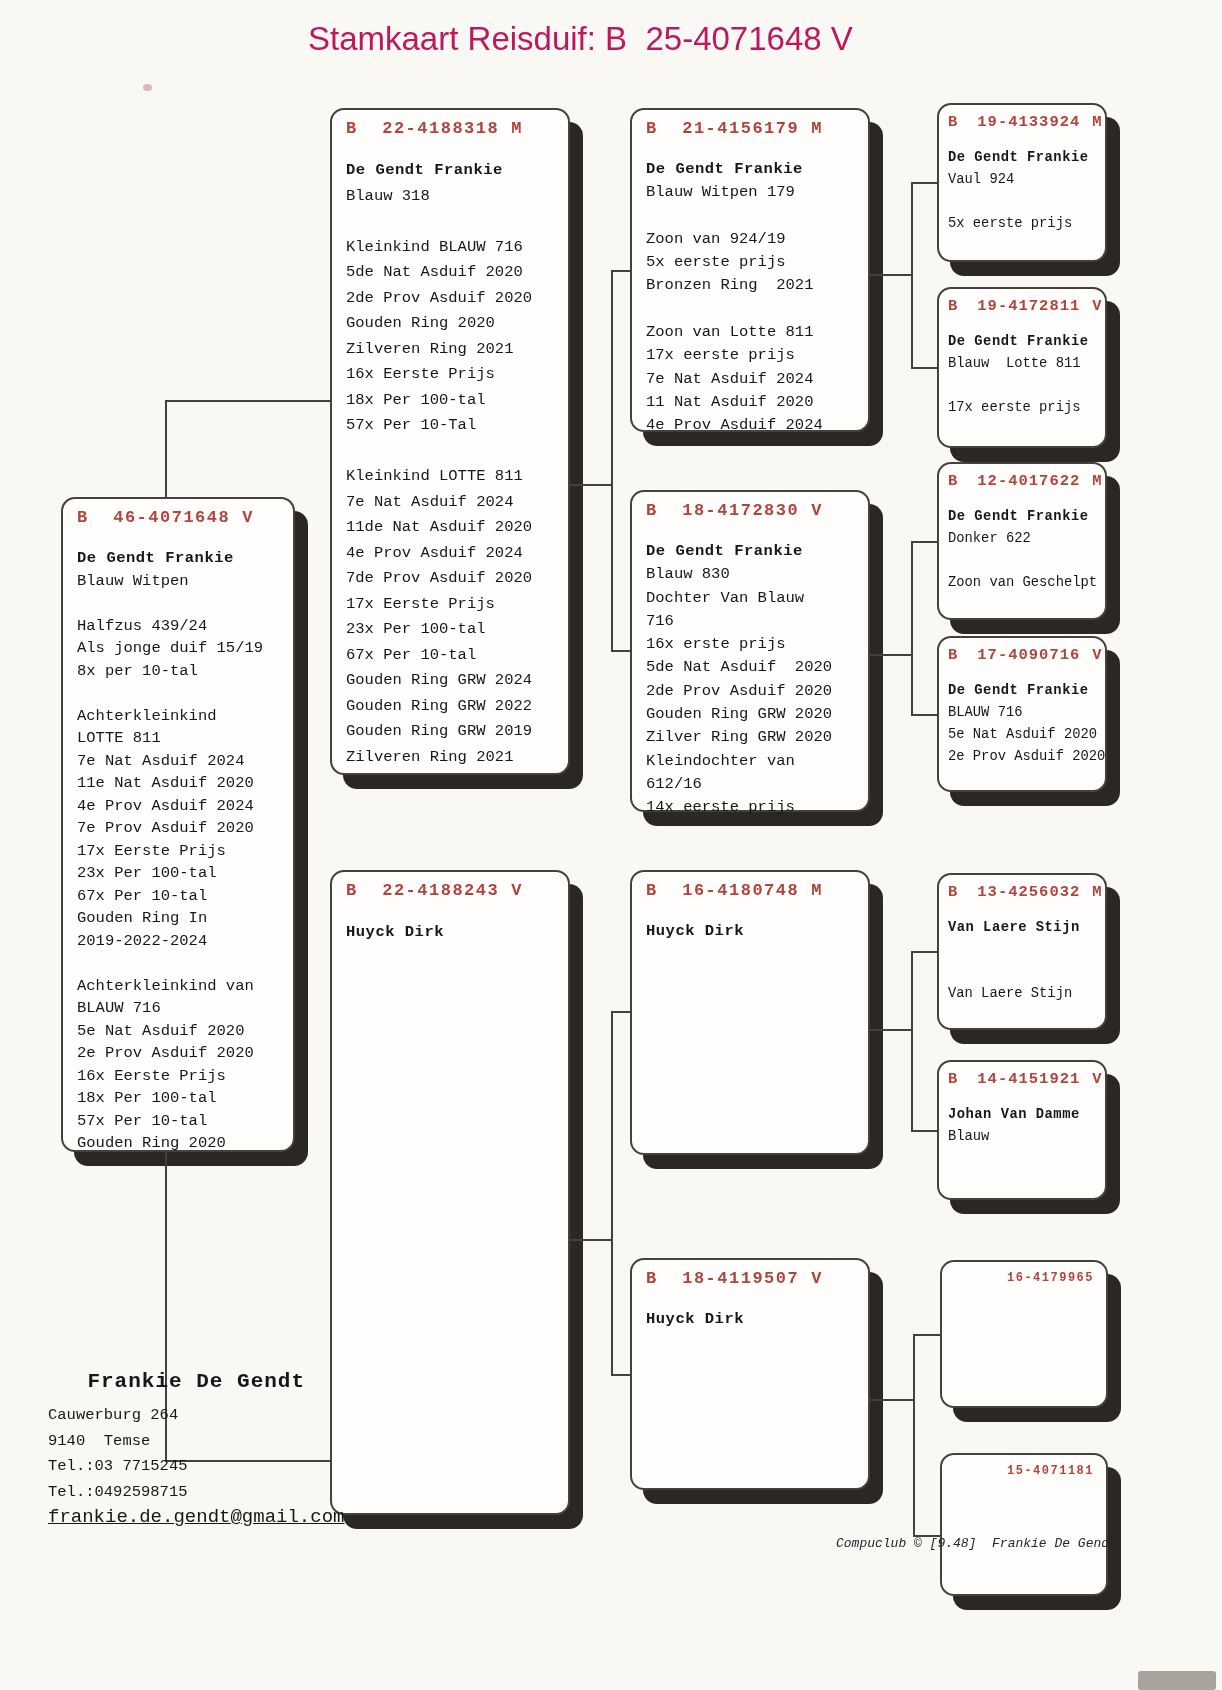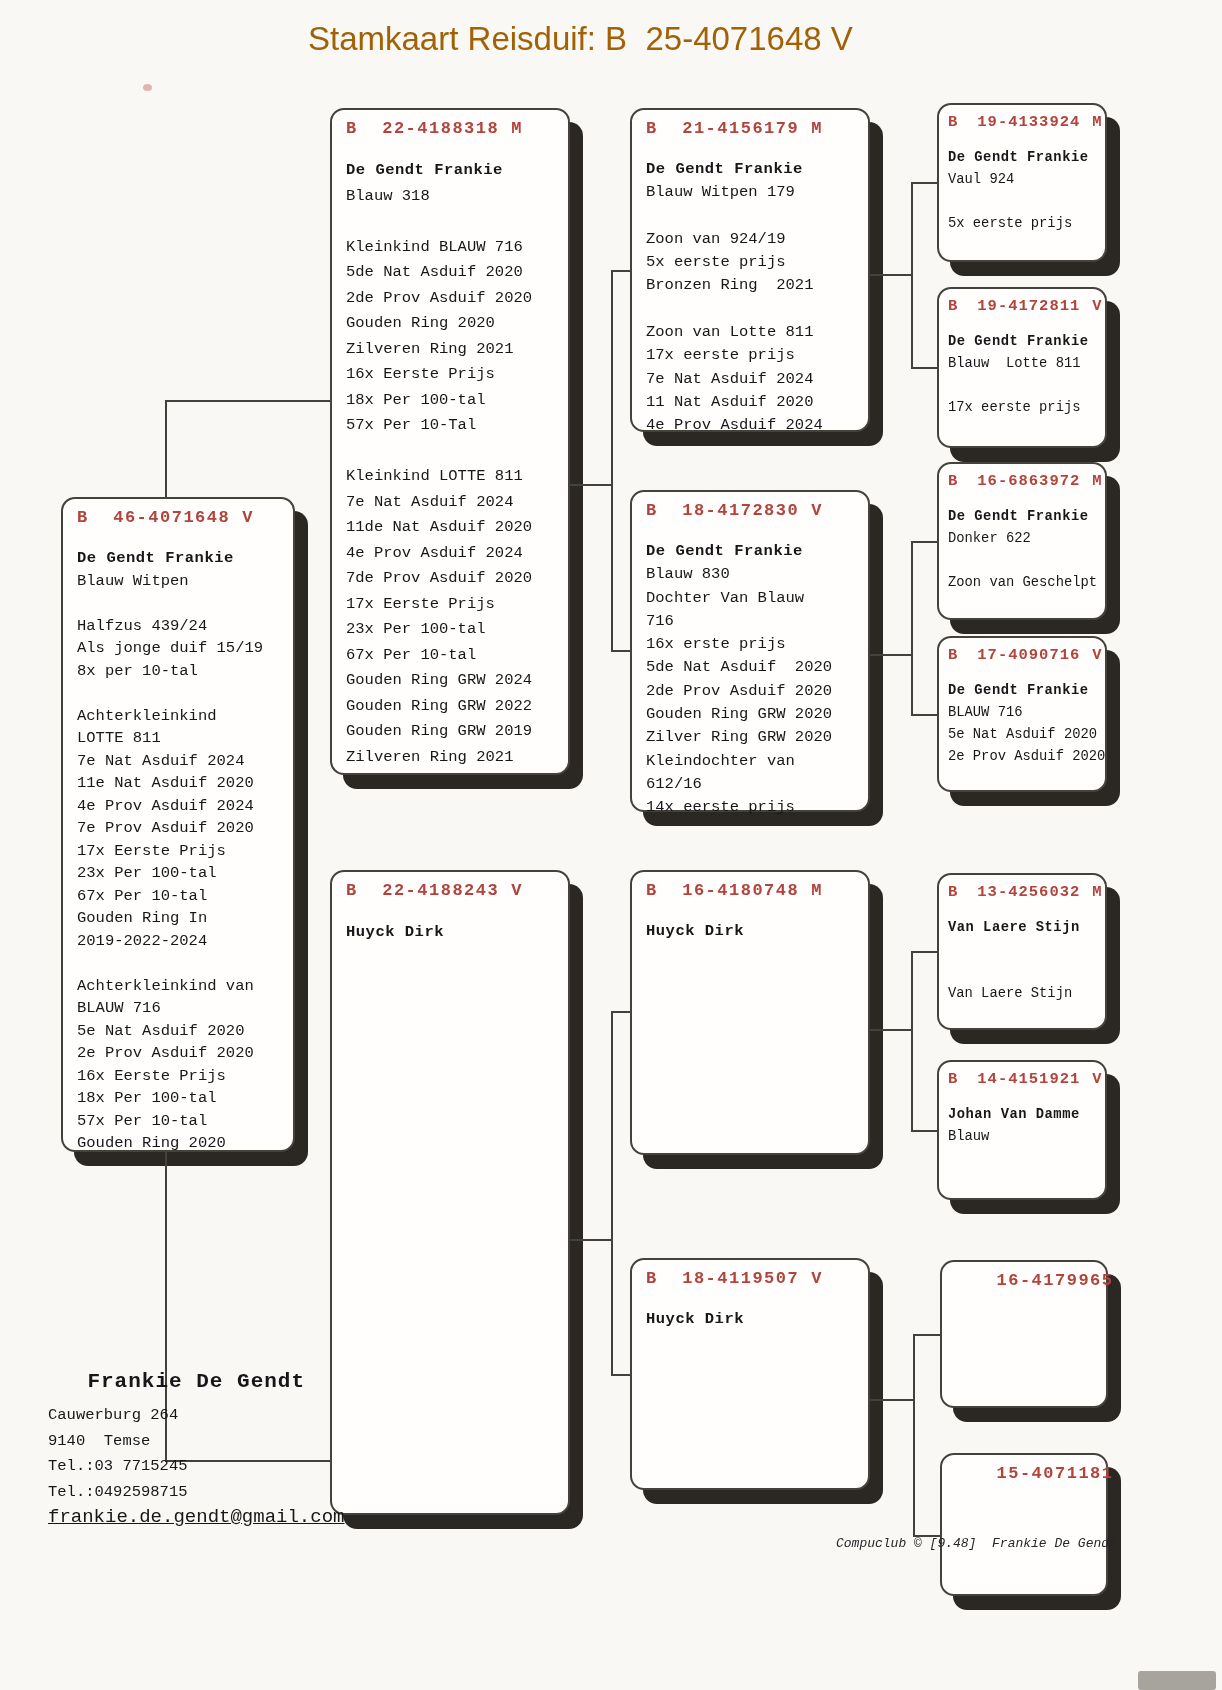--- a/index.html
+++ b/index.html
@@ -1,19 +1,19 @@
 <!DOCTYPE html>
 <html><head>
 <meta charset="utf-8">
 <style>
   html,body{margin:0;padding:0;background:#e9e8e4;}
   .canvas{position:relative;width:1222px;height:1690px;background:#f9f8f4;overflow:hidden;
           font-family:"Liberation Mono",monospace;color:#17171a;}
   .title{position:absolute;left:308px;top:20px;font-family:"Liberation Sans",sans-serif;
-         font-size:33px;color:#a16207;white-space:pre;letter-spacing:0px;}
+         font-size:33px;color:#be185d;white-space:pre;letter-spacing:0px;}
   .box{position:absolute;box-sizing:border-box;background:#fffefc;border:2px solid #45423c;
        border-radius:14px;box-shadow:13px 14px 0 0 #2b2824;padding:9px 12px 9px 14px;}
   .hdr{display:flex;align-items:baseline;color:#b1453e;font-weight:bold;font-size:17px;
        margin-bottom:20px;white-space:pre;}
   .hdr .ring{margin-left:26px;letter-spacing:1.5px;}
   .hdr .sex{margin-left:12px;}
   .hdr.center{justify-content:center;padding-left:34px;margin-bottom:0;}
   .owner{font-weight:bold;letter-spacing:.5px;white-space:pre;}
   .body{white-space:pre;}
   .owner,.body{font-size:15.5px;line-height:22.5px;}
@@ -37,21 +37,21 @@
   .b1 .owner,.b1 .body,.b2 .owner,.b2 .body{line-height:25.5px;}
   .b3 .owner,.b3 .body,.b4 .owner,.b4 .body{line-height:23.3px;}
   .b7 .owner,.b7 .body,.b8 .owner,.b8 .body,.b9 .owner,.b9 .body,
   .b10 .owner,.b10 .body,.b11 .owner,.b11 .body,.b12 .owner,.b12 .body
       {font-size:13.8px;line-height:22px;}
   .b7 .hdr,.b8 .hdr,.b9 .hdr,.b10 .hdr,.b11 .hdr,.b12 .hdr
       {font-size:15.5px;margin-bottom:16px;}
   .b7,.b8,.b9,.b10,.b11,.b12{padding:8px 8px 8px 9px;}
   .b7 .hdr .ring,.b8 .hdr .ring,.b9 .hdr .ring,.b10 .hdr .ring,
   .b11 .hdr .ring,.b12 .hdr .ring{margin-left:20px;letter-spacing:1px;}
-  .b13 .hdr,.b14 .hdr{font-size:17px;}
+  .b13 .hdr,.b14 .hdr{font-size:12px;justify-content:flex-end;}
   .ln{position:absolute;background:#43413c;display:block;}
   .contact{position:absolute;left:48px;top:1370px;}
   .contact .nm{font-size:21px;font-weight:bold;letter-spacing:1px;margin-bottom:10px;white-space:pre;text-align:center;}
   .contact .ad{font-size:15.5px;line-height:25.5px;white-space:pre;}
   .contact .em{font-size:19px;line-height:25.5px;text-decoration:underline;white-space:pre;}
   .footer{position:absolute;left:836px;top:1536px;font-size:13px;font-style:italic;white-space:pre;color:#26262a;}
   .dot{position:absolute;left:143px;top:84px;width:9px;height:7px;background:#e4b4b1;border-radius:50%;}
   .smudge{position:absolute;left:1138px;top:1671px;width:78px;height:19px;background:#8a8880;opacity:.75;border-radius:3px;}
 </style>
 </head>
@@ -180,21 +180,21 @@
 
   <div class="box b8">
     <div class="hdr"><span class="band">B</span><span class="ring">19-4172811</span><span class="sex">V</span></div>
     <div class="owner">De Gendt Frankie</div>
     <div class="body">Blauw  Lotte 811
 
 17x eerste prijs</div>
   </div>
 
   <div class="box b9">
-    <div class="hdr"><span class="band">B</span><span class="ring">16-6863972</span><span class="sex">M</span></div>
+    <div class="hdr"><span class="band">B</span><span class="ring">12-4017622</span><span class="sex">M</span></div>
     <div class="owner">De Gendt Frankie</div>
     <div class="body">Donker 622
 
 Zoon van Geschelpt</div>
   </div>
 
   <div class="box b10">
     <div class="hdr"><span class="band">B</span><span class="ring">17-4090716</span><span class="sex">V</span></div>
     <div class="owner">De Gendt Frankie</div>
     <div class="body">BLAUW 716

